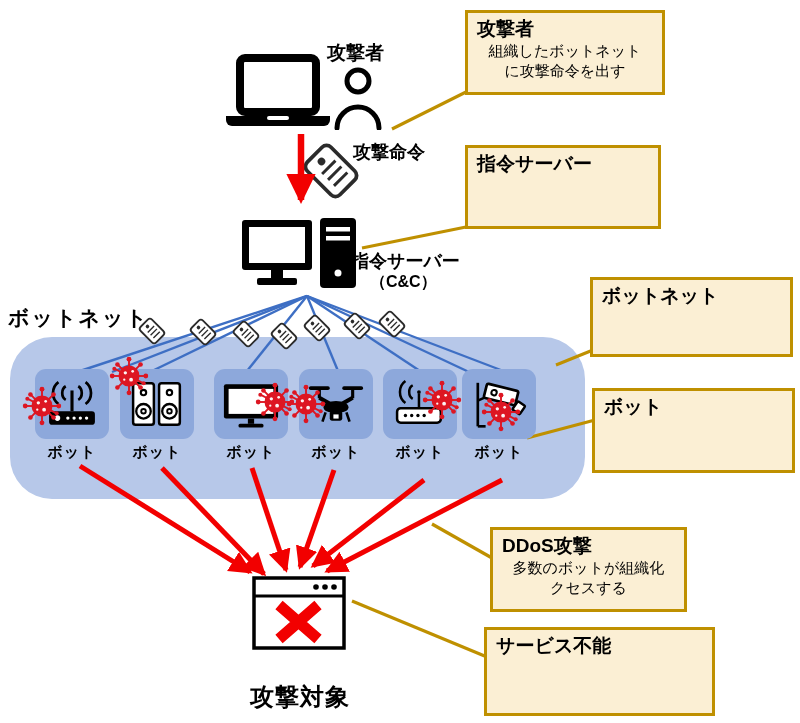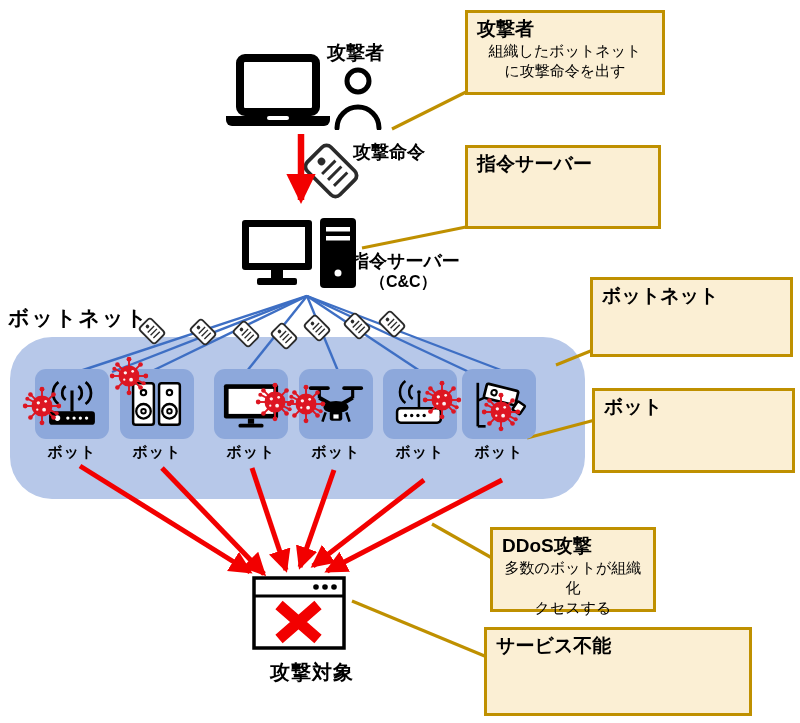--- a/index.html
+++ b/index.html
@@ -29,39 +29,39 @@
   .tagline{stroke:#2b2b2b;stroke-width:1.4;fill:none;}
   .taghole{fill:#2b2b2b;}
 
   
   .lbl{position:absolute;font-weight:bold;color:#000;white-space:nowrap;}
   .attacker-lbl{left:327px;top:40px;font-size:19px;}
   .command-lbl{left:353px;top:140px;font-size:18px;}
   .server-lbl{left:351px;top:249px;font-size:18px;}
   .server-sub{left:370px;top:272px;font-size:16px;font-weight:bold;}
   .botnet-lbl{left:8px;top:304px;font-size:21px;letter-spacing:2px;}
-  .target-lbl{left:250px;top:659px;width:104px;text-align:right;font-size:20px;letter-spacing:1px;}
+  .target-lbl{left:250px;top:681px;width:104px;text-align:left;font-size:24px;letter-spacing:1px;}
 
   
   .botnet-box{left:10px;top:337px;width:575px;height:162px;background:var(--botnet-fill);border-radius:42px;}
   .tile{position:absolute;top:369px;width:74px;height:70px;background:var(--bot-tile-fill);border-radius:11px;}
   .tile svg.device{position:absolute;left:50%;top:50%;transform:translate(-50%,-50%);}
   .virus{position:absolute;width:42px;height:42px;}
   .bot-lbl{position:absolute;top:443px;width:74px;text-align:center;font-weight:bold;font-size:15px;letter-spacing:1px;}
 
   
   .ann{position:absolute;background:var(--annotation-fill);border:3px solid var(--annotation-border);padding:4px 9px 6px 9px;}
   .ann-title{font-weight:bold;font-size:19px;line-height:1.25;}
   .ann-body{font-size:15px;line-height:1.35;white-space:pre-line;text-align:center;}
   .ann1{left:465px;top:10px;width:200px;height:85px;}
   .ann2{left:465px;top:145px;width:196px;height:84px;}
   .ann3{left:590px;top:277px;width:203px;height:80px;}
   .ann4{left:592px;top:388px;width:203px;height:85px;}
-  .ann5{left:490px;top:527px;width:166px;height:85px;}
-  .ann6{left:484px;top:627px;width:268px;height:89px;}
+  .ann5{left:490px;top:527px;width:197px;height:85px;}
+  .ann6{left:484px;top:627px;width:231px;height:89px;}
 </style>
 </head>
 <body>
 
 <div class="canvas">
 
   <div class="abs botnet-box"></div>
 
   <svg class="layer" width="800" height="723">
     <defs>

